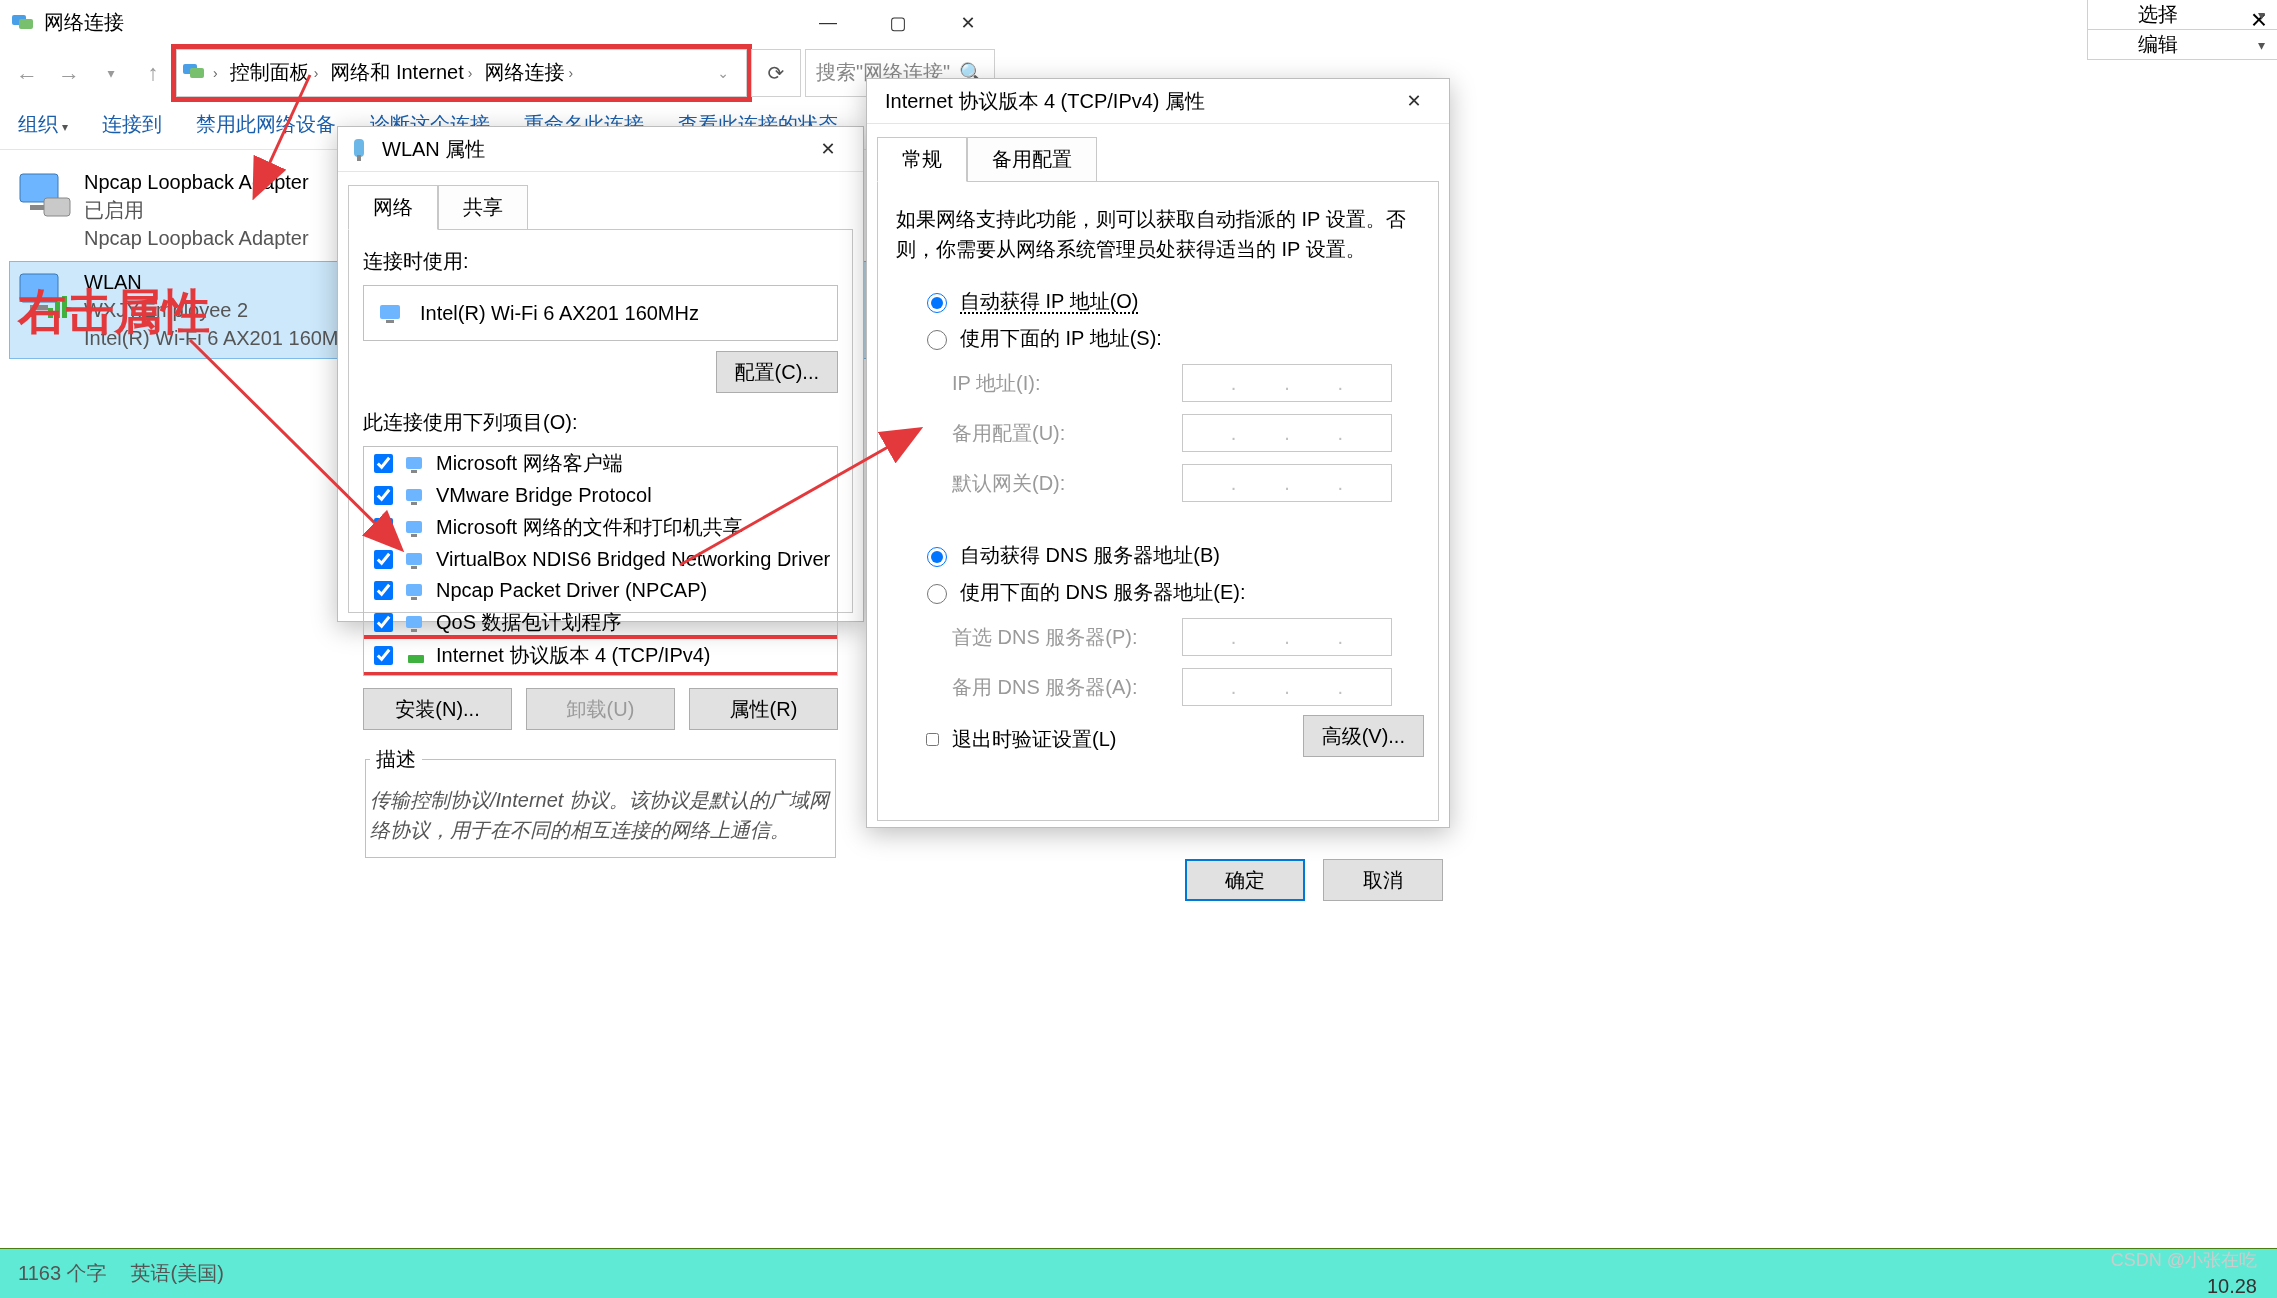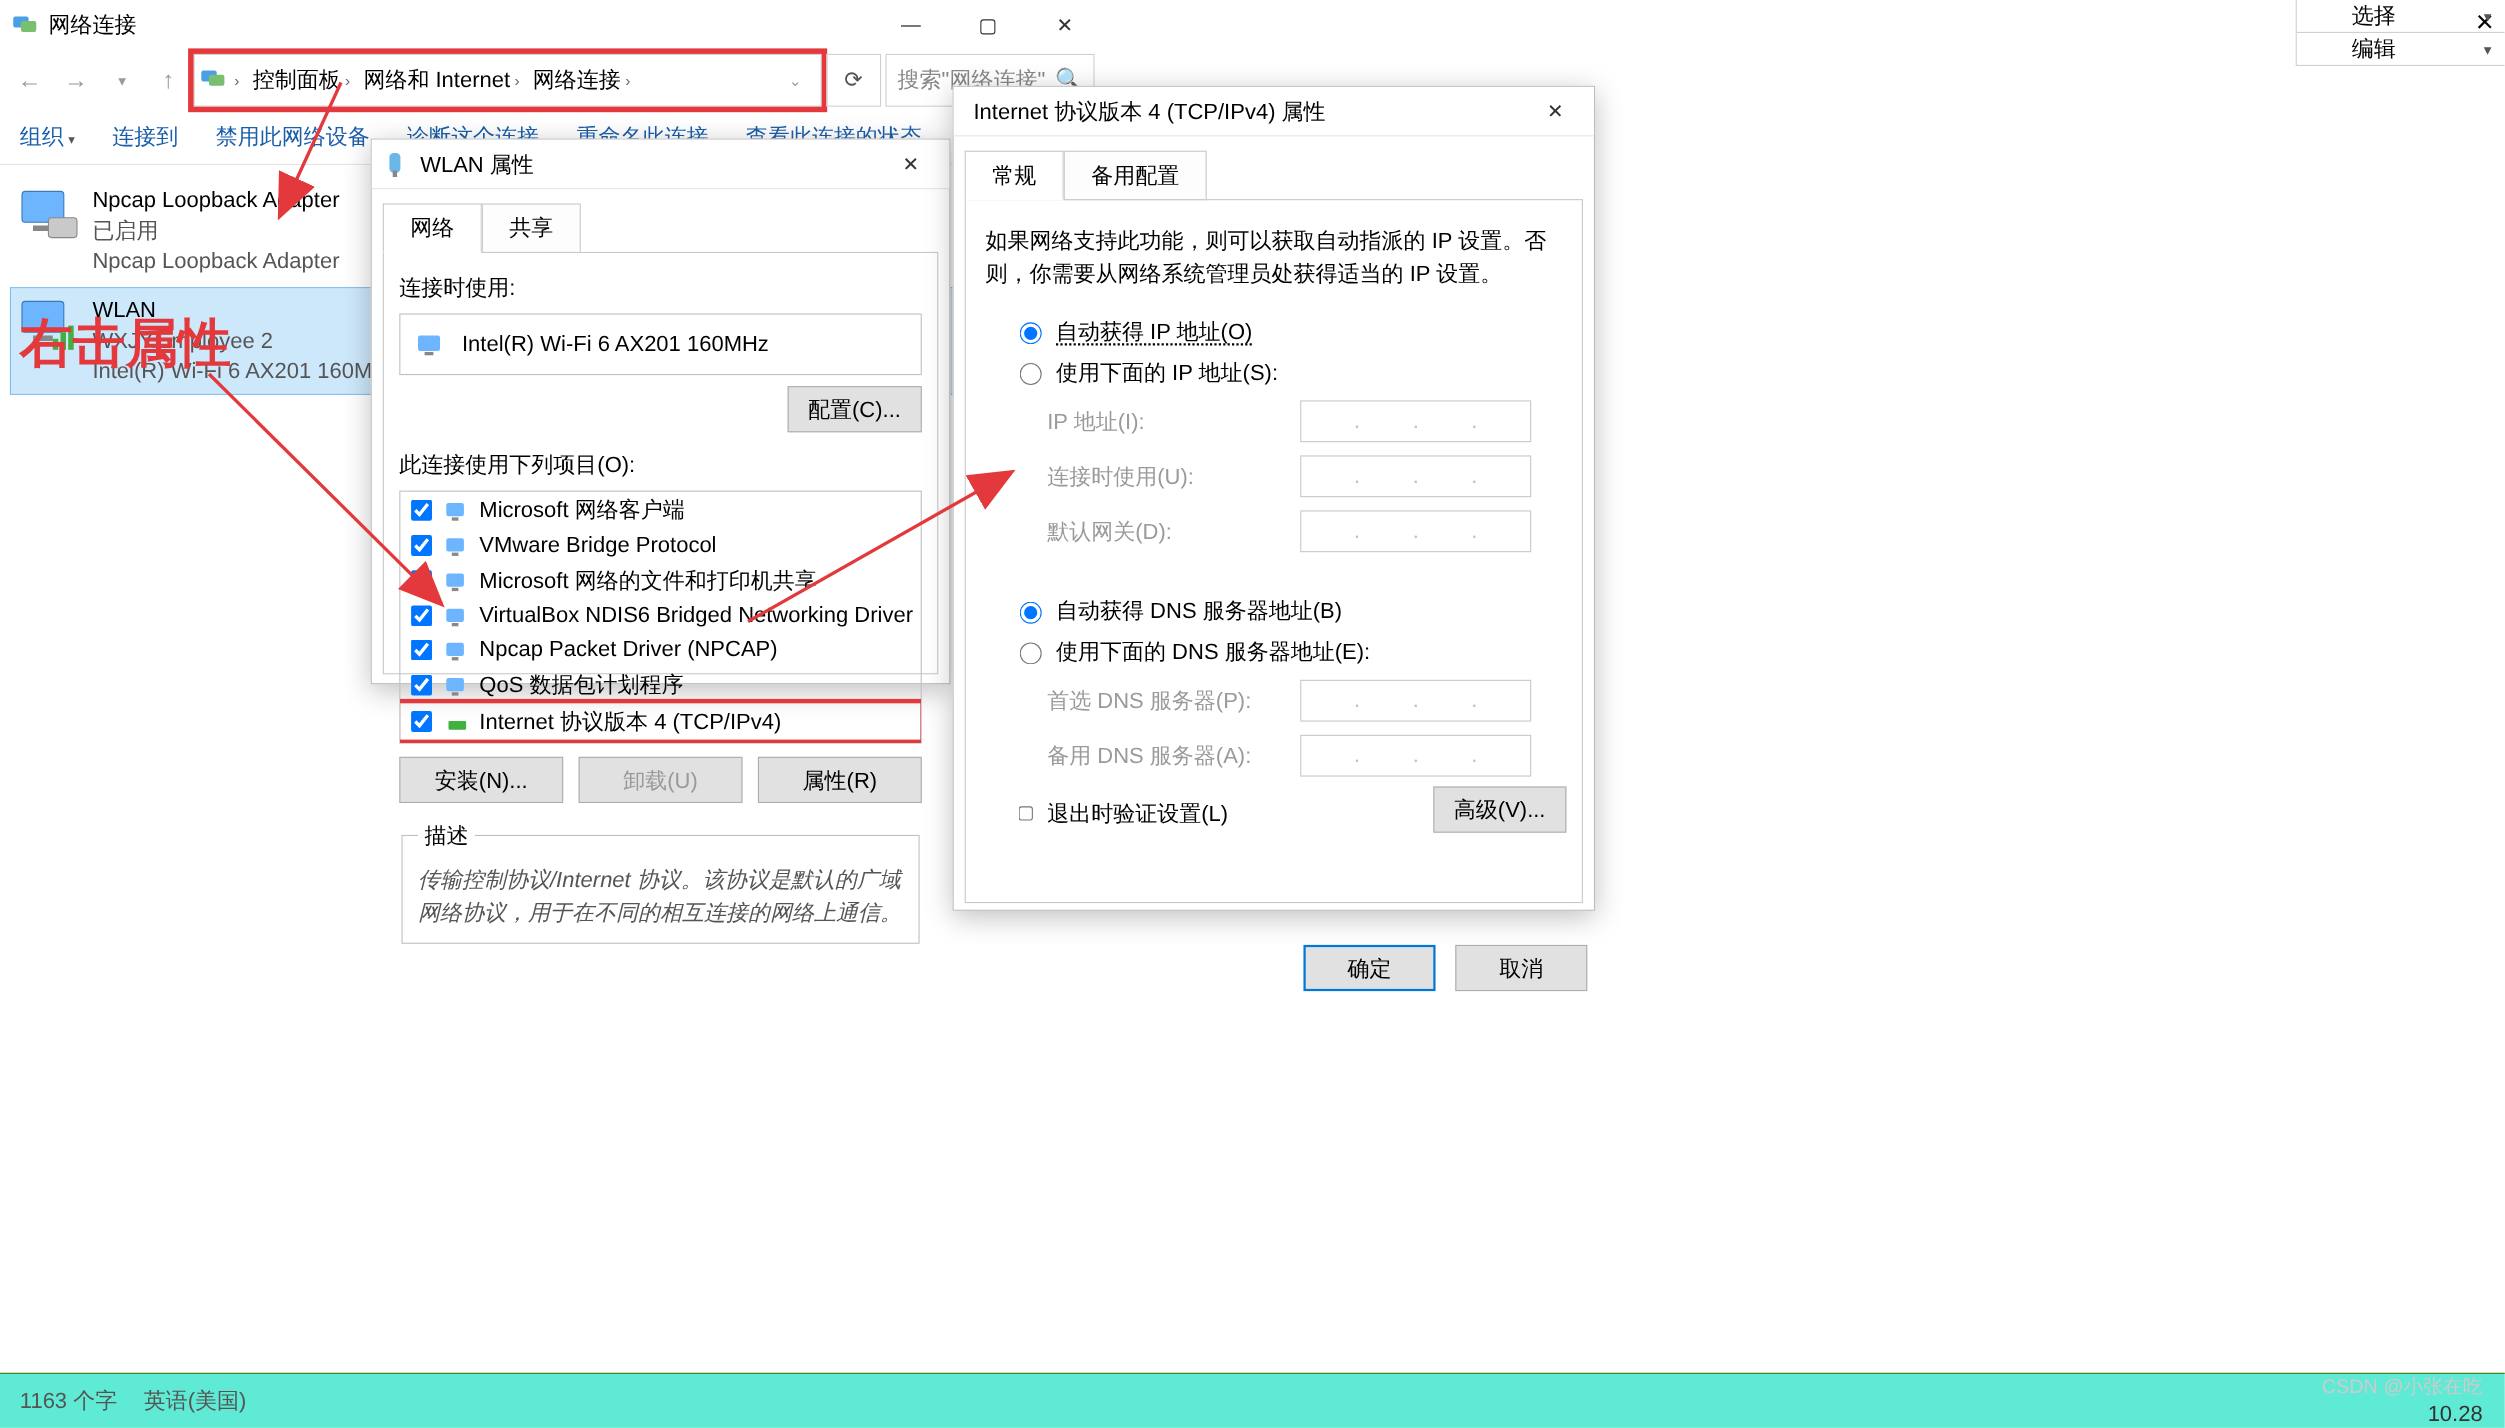--- a/index.html
+++ b/index.html
@@ -47,21 +47,21 @@
   .btn { min-width:120px; height:42px; border:1px solid #adadad; background:#e1e1e1; display:inline-flex; align-items:center; justify-content:center; padding:0 18px; }
   .btn.disabled { color:#9a9a9a; }
   .btn.primary { border:2px solid #0078d7; }
   .rightbtn { text-align:right; margin-top:10px; }
   .chkList { border:1px solid #c0c0c0; height:230px; overflow:auto; position:relative; }
   .chkList .rowit { display:flex; align-items:center; gap:8px; padding:3px 6px; }
   .chkList input[type=checkbox]{ width:19px; height:19px;}
   .highlightred { outline:4px solid #e3393c; }
   .tribtn { display:flex; justify-content:center; margin-top:12px; gap:14px;border-radius:20px; }
   .tribtn .btn { flex:1; min-width:0; }
-  fieldset.desc { border:1px solid #c0c0c0; padding:12px 14px; }
+  fieldset.desc { border:1px solid #c0c0c0; padding:12px 4px; }
   fieldset.desc legend { padding:0 6px; }
   .descText { color:#555; line-height:30px;font-style:italic; }
   
   
   #ipprop { left:866px; top:78px; width:584px; height:750px; }
   #ipprop .body { padding:10px 18px 18px 18px; }
   .infotext { color:#000; line-height:30px; margin:14px 4px 24px 4px; }
   .radioRow { display:flex; align-items:center; gap:10px; margin:10px 0 10px 30px; }
   .radioRow input { width:20px; height:20px; }
   .fieldgrid { margin-left:60px; }
@@ -327,21 +327,21 @@
     <div class="fieldgrid">
       <div class="frow">
           <span class="flab">IP 地址(I):</span>
           <span class="ipinput disabled">
             <span>.</span>
             <span>.</span>
             <span>.</span>
           </span>
         </div>
       <div class="frow">
-          <span class="flab">连接时使用(U):</span>
+          <span class="flab">备用配置(U):</span>
           <span class="ipinput disabled">
             <span>.</span>
             <span>.</span>
             <span>.</span>
           </span>
         </div>
       <div class="frow">
           <span class="flab">默认网关(D):</span>
           <span class="ipinput disabled">
             <span>.</span>

